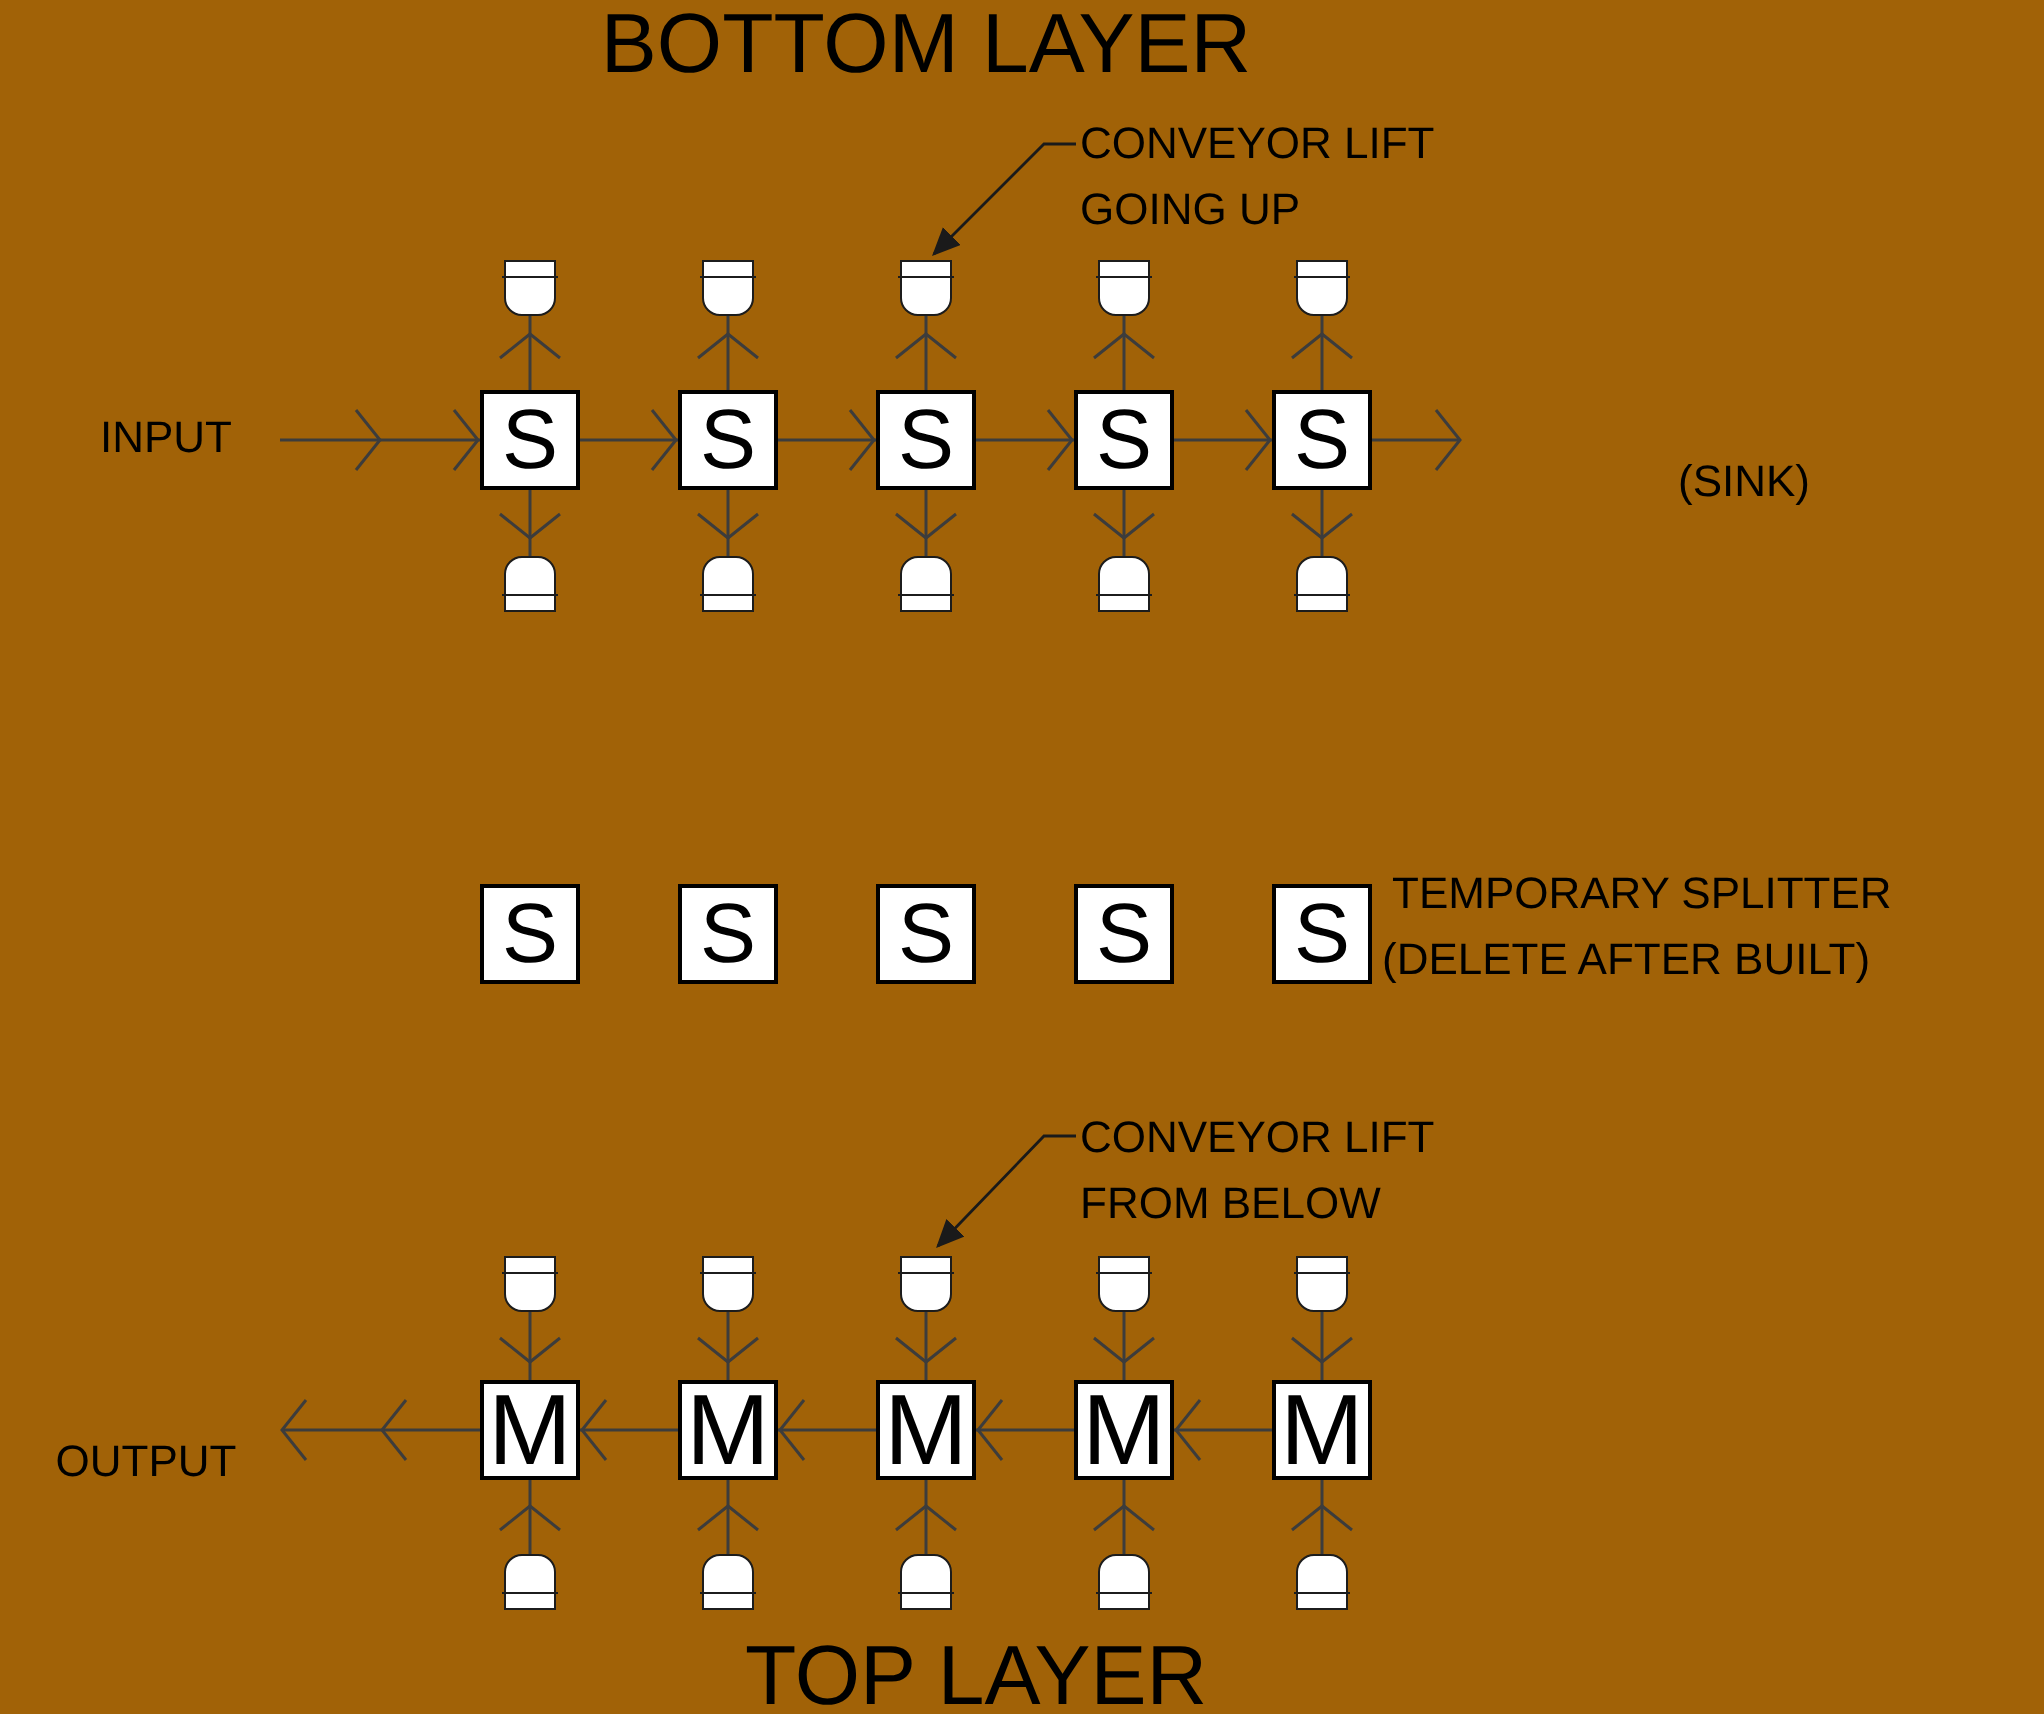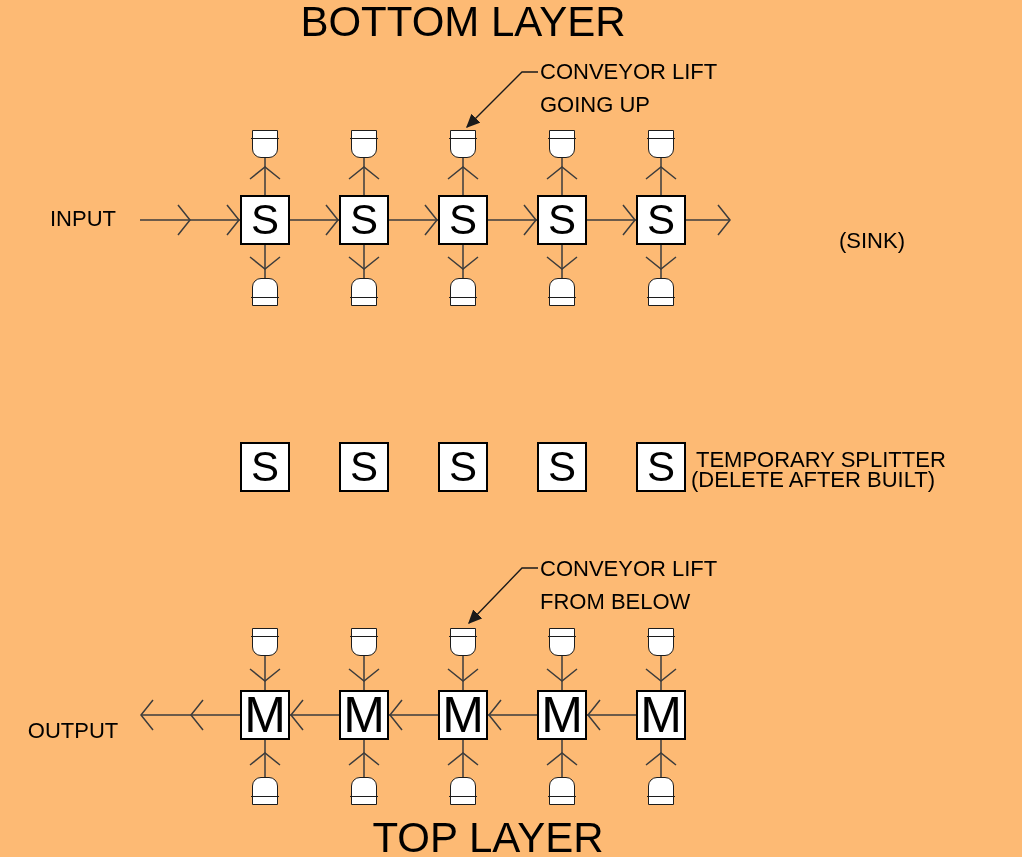--- a/index.html
+++ b/index.html
@@ -1,17 +1,17 @@
 <!DOCTYPE html>
 <html><head>
 <meta charset="utf-8">
 <style>
   html,body{margin:0;padding:0;background:#ffffff;}
   body{width:1022px;height:857px;font-family:"Liberation Sans",sans-serif;color:#000;}
-  .canvas{position:relative;width:1022px;height:857px;background:#fdba74;overflow:hidden;}
+  .canvas{position:relative;width:1022px;height:857px;background:#a16207;overflow:hidden;}
   .wires{position:absolute;left:0;top:0;width:1022px;height:857px;}
   .title{position:absolute;transform:translateX(-50%);font-size:42px;line-height:1.05;white-space:nowrap;color:#000;}
   .label{position:absolute;font-size:22px;line-height:1.1;white-space:nowrap;color:#000;}
   .center{transform:translateX(-50%);}
   .unit-box{position:absolute;width:50px;height:50px;box-sizing:border-box;border:2px solid #000;background:#fff;display:flex;align-items:center;justify-content:center;}
   .unit-letter{font-size:42px;line-height:1;}
   .m-letter{font-size:50px;}
   .lift{position:absolute;width:26px;height:28px;box-sizing:border-box;border:1.6px solid #1c1c1c;background:#fff;}
   .lift-a{border-radius:0 0 9px 9px;}
   .lift-a::after{content:"";position:absolute;left:-2px;right:-2px;top:7px;border-top:1.6px solid #1c1c1c;}
@@ -60,21 +60,21 @@
   </svg>
 
   <div class="title" style="left:463px;top:0px">BOTTOM LAYER</div>
   <div class="title" style="left:488px;top:816px">TOP LAYER</div>
 
   <div class="label center" style="left:83px;top:207px">INPUT</div>
   <div class="label center" style="left:872px;top:229px">(SINK)</div>
   <div class="label" style="left:540px;top:60px">CONVEYOR LIFT</div>
   <div class="label" style="left:540px;top:93px">GOING UP</div>
 
-  <div class="label" style="left:696px;top:448px">TEMPORARY SPLITTER</div>
+  <div class="label" style="left:696px;top:435px">TEMPORARY SPLITTER</div>
   <div class="label" style="left:691px;top:468px">(DELETE AFTER BUILT)</div>
 
   <div class="label" style="left:540px;top:557px">CONVEYOR LIFT</div>
   <div class="label" style="left:540px;top:590px">FROM BELOW</div>
   <div class="label center" style="left:73px;top:719px">OUTPUT</div>
 
   <div class="lift lift-a" style="left:252px;top:130px"></div>
   <div class="lift lift-a" style="left:351px;top:130px"></div>
   <div class="lift lift-a" style="left:450px;top:130px"></div>
   <div class="lift lift-a" style="left:549px;top:130px"></div>

